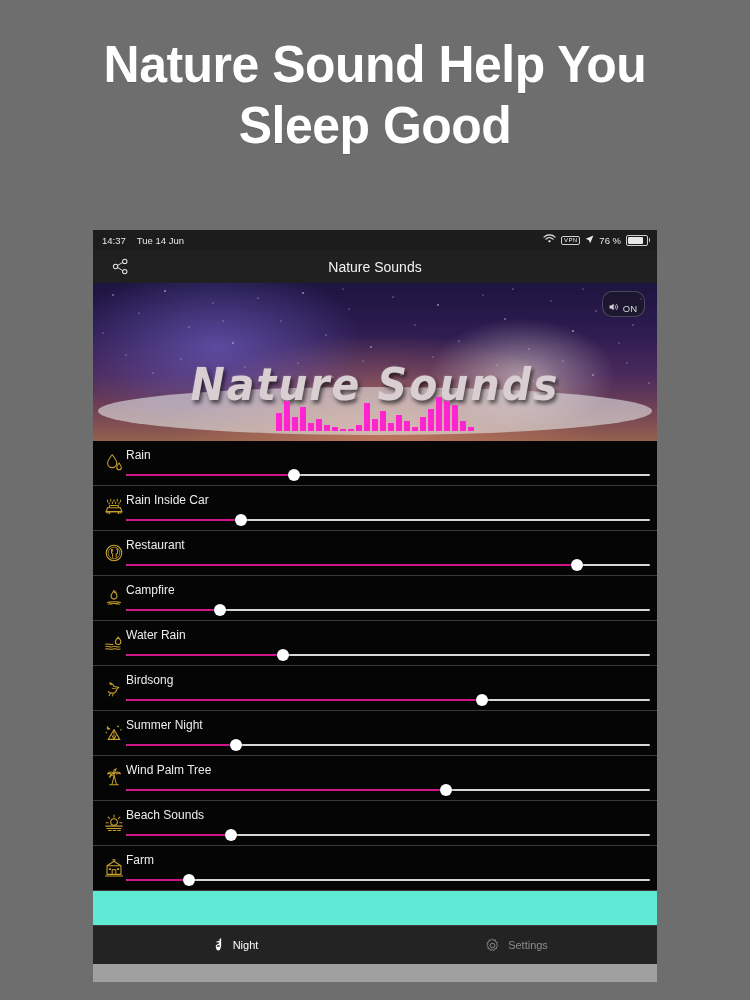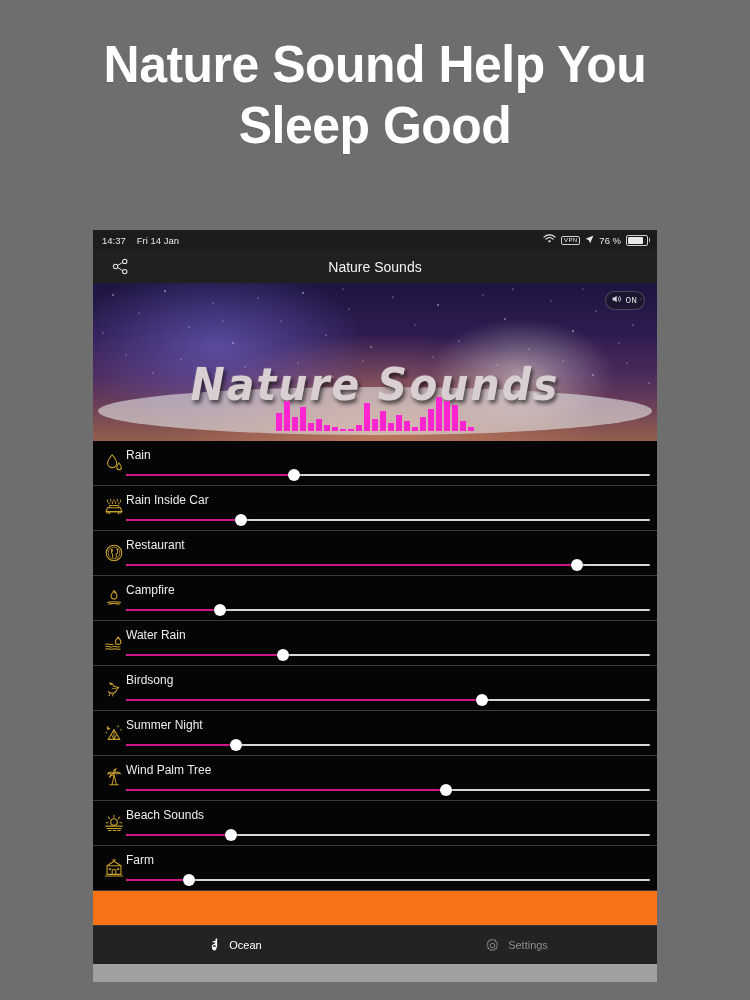--- a/index.html
+++ b/index.html
@@ -24,21 +24,21 @@
     transform:scaleX(0.96);
     text-shadow:0 1px 0 rgba(0,0,0,.12);
   }
   #promo-heading .line{display:block;}
 
   
   #device{
     position:absolute;
     left:93px; top:230px;
     width:564px; height:752px;
-    background:#f97316;
+    background:#5eead4;
     overflow:hidden;
   }
 
   
   .statusbar{
     height:20px;
     background:#1c1c1c;
     display:flex;align-items:center;
     padding:0 9px;
     color:#e8e8e8;
@@ -113,25 +113,24 @@
     position:absolute;left:50%;transform:translateX(-50%);
     bottom:10px;height:40px;
     display:flex;align-items:flex-end;gap:2px;
   }
   .visualizer .bar{width:6px;background:#ff24d0;}
   .sound-toggle{
     position:absolute;right:12px;top:8px;
     background:rgba(25,22,35,.62);
     border:1px solid rgba(200,200,200,.28);
     border-radius:10px;
-    padding:2px 7px 2px 5px;
+    padding:10px 7px 2px 5px;
     display:flex;align-items:center;gap:4px;
     color:#d8d8d8;font-size:9.5px;
     cursor:pointer;
-    font-family:Liberation Mono, monospace;
   }
 
   
   .sound-list{background:#000;}
   .sound-row{
     position:relative;height:44px;
     border-bottom:1px solid #3a3a3a;
     background:#050505;
   }
   .row-icon{
@@ -185,21 +184,21 @@
 <div id="promo-heading">
   <span class="line">Nature Sound Help You</span>
   <span class="line">Sleep Good</span>
 </div>
 
 <div id="device">
 
   <div class="statusbar">
     <div class="sb-left">
       <span>14:37</span>
-      <span>Fri 14 Jan</span>
+      <span>Tue 14 Jun</span>
     </div>
     <div class="sb-right">
       <span>
         <svg width="13" height="10" viewBox="0 0 13 10">
             <path d="M6.5 8.6 4.9 6.9a2.3 2.3 0 0 1 3.2 0L6.5 8.6z" fill="#e8e8e8"></path>
             <path d="M2.9 5.1a5.2 5.2 0 0 1 7.2 0" stroke="#e8e8e8" stroke-width="1.2" fill="none" stroke-linecap="round"></path>
             <path d="M1 3.1a8 8 0 0 1 11 0" stroke="#e8e8e8" stroke-width="1.2" fill="none" stroke-linecap="round"></path>
           </svg>
       </span>
       <span class="vpn-badge">VPN</span>
@@ -490,21 +489,21 @@
 
   <div class="tabbar" id="tabbar">
       <div class="tab active">
         <span style="display: flex;">
           <svg viewBox="0 0 24 24" width="16" height="16">
             <path d="M15.6 3.2v11.1a3.1 3.1 0 1 1-1.8-2.8V6.4l-3.4 1.2" fill="none" stroke="#ffffff" stroke-width="1.6" stroke-linecap="round" stroke-linejoin="round"></path>
             <circle cx="12.5" cy="17.4" r="3" fill="#ffffff"></circle>
             <path d="M15.6 3.2v11.1" stroke="#ffffff" stroke-width="2.2" stroke-linecap="round"></path>
           </svg>
         </span>
-        <span>Ocean</span>
+        <span>Night</span>
       </div>
       <div class="tab inactive">
         <span style="display: flex;">
           <svg viewBox="0 0 24 24" width="17" height="17">
             <circle cx="12" cy="12" r="3.2" fill="none" stroke="#8d8d8d" stroke-width="1.4"></circle>
             <path d="M12 2.6l1.5 2.2 2.6-.7.3 2.7 2.6.9-1.2 2.4 1.7 2.1-2.2 1.6.5 2.6-2.7.2-1.1 2.5-2.3-1.4-2.3 1.4-1.1-2.5-2.7-.2.5-2.6-2.2-1.6 1.7-2.1L4.4 7.7l2.6-.9.3-2.7 2.6.7z" fill="none" stroke="#8d8d8d" stroke-width="1.3" stroke-linejoin="round"></path>
           </svg>
         </span>
         <span>Settings</span>
       </div>

